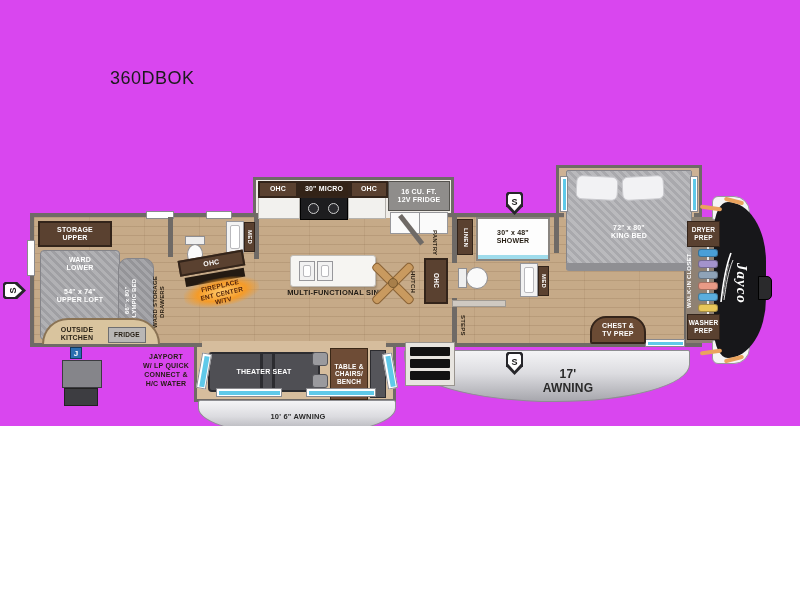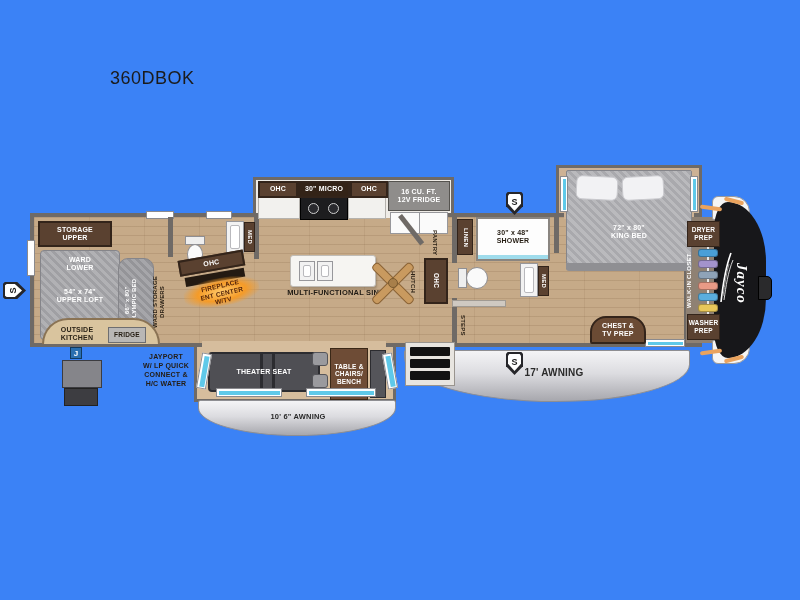--- a/index.html
+++ b/index.html
@@ -1,18 +1,18 @@
 <!DOCTYPE html>
 <html><head>
 <meta charset="utf-8">
 <style>
   * { box-sizing: border-box; margin: 0; padding: 0; }
   html,body { background:#fff; }
   body { font-family: "Liberation Sans", sans-serif; }
-  .plan { position:relative; width:800px; height:600px; background:#3b82f6; overflow:hidden; }
+  .plan { position:relative; width:800px; height:426px; background:#d946ef; overflow:hidden; }
   .abs { position:absolute; }
   .lbl { position:absolute; font-weight:bold; white-space:pre-line; text-align:center; line-height:1.18; letter-spacing:.2px; }
   .white { color:#ffffff; }
   .dark { color:#241c12; }
   .vdown { writing-mode:vertical-rl; }
   .vup { writing-mode:vertical-rl; transform:rotate(180deg); }
   .wall { position:absolute; background:#6f6a66; }
   .floor-main {
     position:absolute; left:30px; top:213px; width:672px; height:134px;
     border:4px solid #6f6a66; background-color:#c6aa88;
@@ -53,21 +53,21 @@
   <div class="lbl dark" style="left:110px; top:68px; width:120px; font-size:18px; font-weight:normal; color:#1b1b1b; text-align:left; letter-spacing:.5px;">360DBOK</div>
 
   <div class="slide" style="left:253px; top:177px; width:201px; height:44px; background:#efece7;"></div>
   <div class="slide" style="left:556px; top:165px; width:146px; height:56px; background:#cdb295;"></div>
   <div class="slide" style="left:194px; top:342px; width:202px; height:60px; background:#d6bd9d;"></div>
 
   <div class="awn" style="left:198px; top:400px; width:198px; height:36px; border-radius:3px 3px 120px 120px / 3px 3px 34px 34px;"></div>
   <div class="lbl dark" style="left:248px; top:413px; width:100px; font-size:7.5px; color:#2a2a2a;">10' 6" AWNING</div>
 
   <div class="awn" style="left:404px; top:350px; width:286px; height:52px; border-radius:2px 2px 150px 170px / 2px 2px 42px 50px;"></div>
-  <div class="lbl dark" style="left:524px; top:367px; width:60px; font-size:10px; color:#2a2a2a;">17' AWNING</div>
+  <div class="lbl dark" style="left:538px; top:367px; width:60px; font-size:12px; color:#2a2a2a;">17' AWNING</div>
 
   <div class="floor-main"></div>
 
   <div class="opening" style="left:202px; top:341px; width:184px; height:7px; background:#d6bd9d;"></div>
   <div class="opening" style="left:564px; top:213px; width:130px; height:6px; background:#cdb295;"></div>
   <div class="opening" style="left:259px; top:213px; width:188px; height:5px; background:#efece7;"></div>
 
   <div class="abs" style="left:684px; top:217px; width:38px; height:126px; background:#8f8173; border-left:2px solid #6f6a66;"></div>
   <div class="abs" style="left:712px; top:196px; width:38px; height:24px; background:#f5f5f5; border:1px solid #9a9a9e; border-radius:6px 16px 2px 2px;"></div>
   <div class="abs" style="left:712px; top:340px; width:38px; height:24px; background:#f5f5f5; border:1px solid #9a9a9e; border-radius:2px 2px 16px 6px;"></div>

